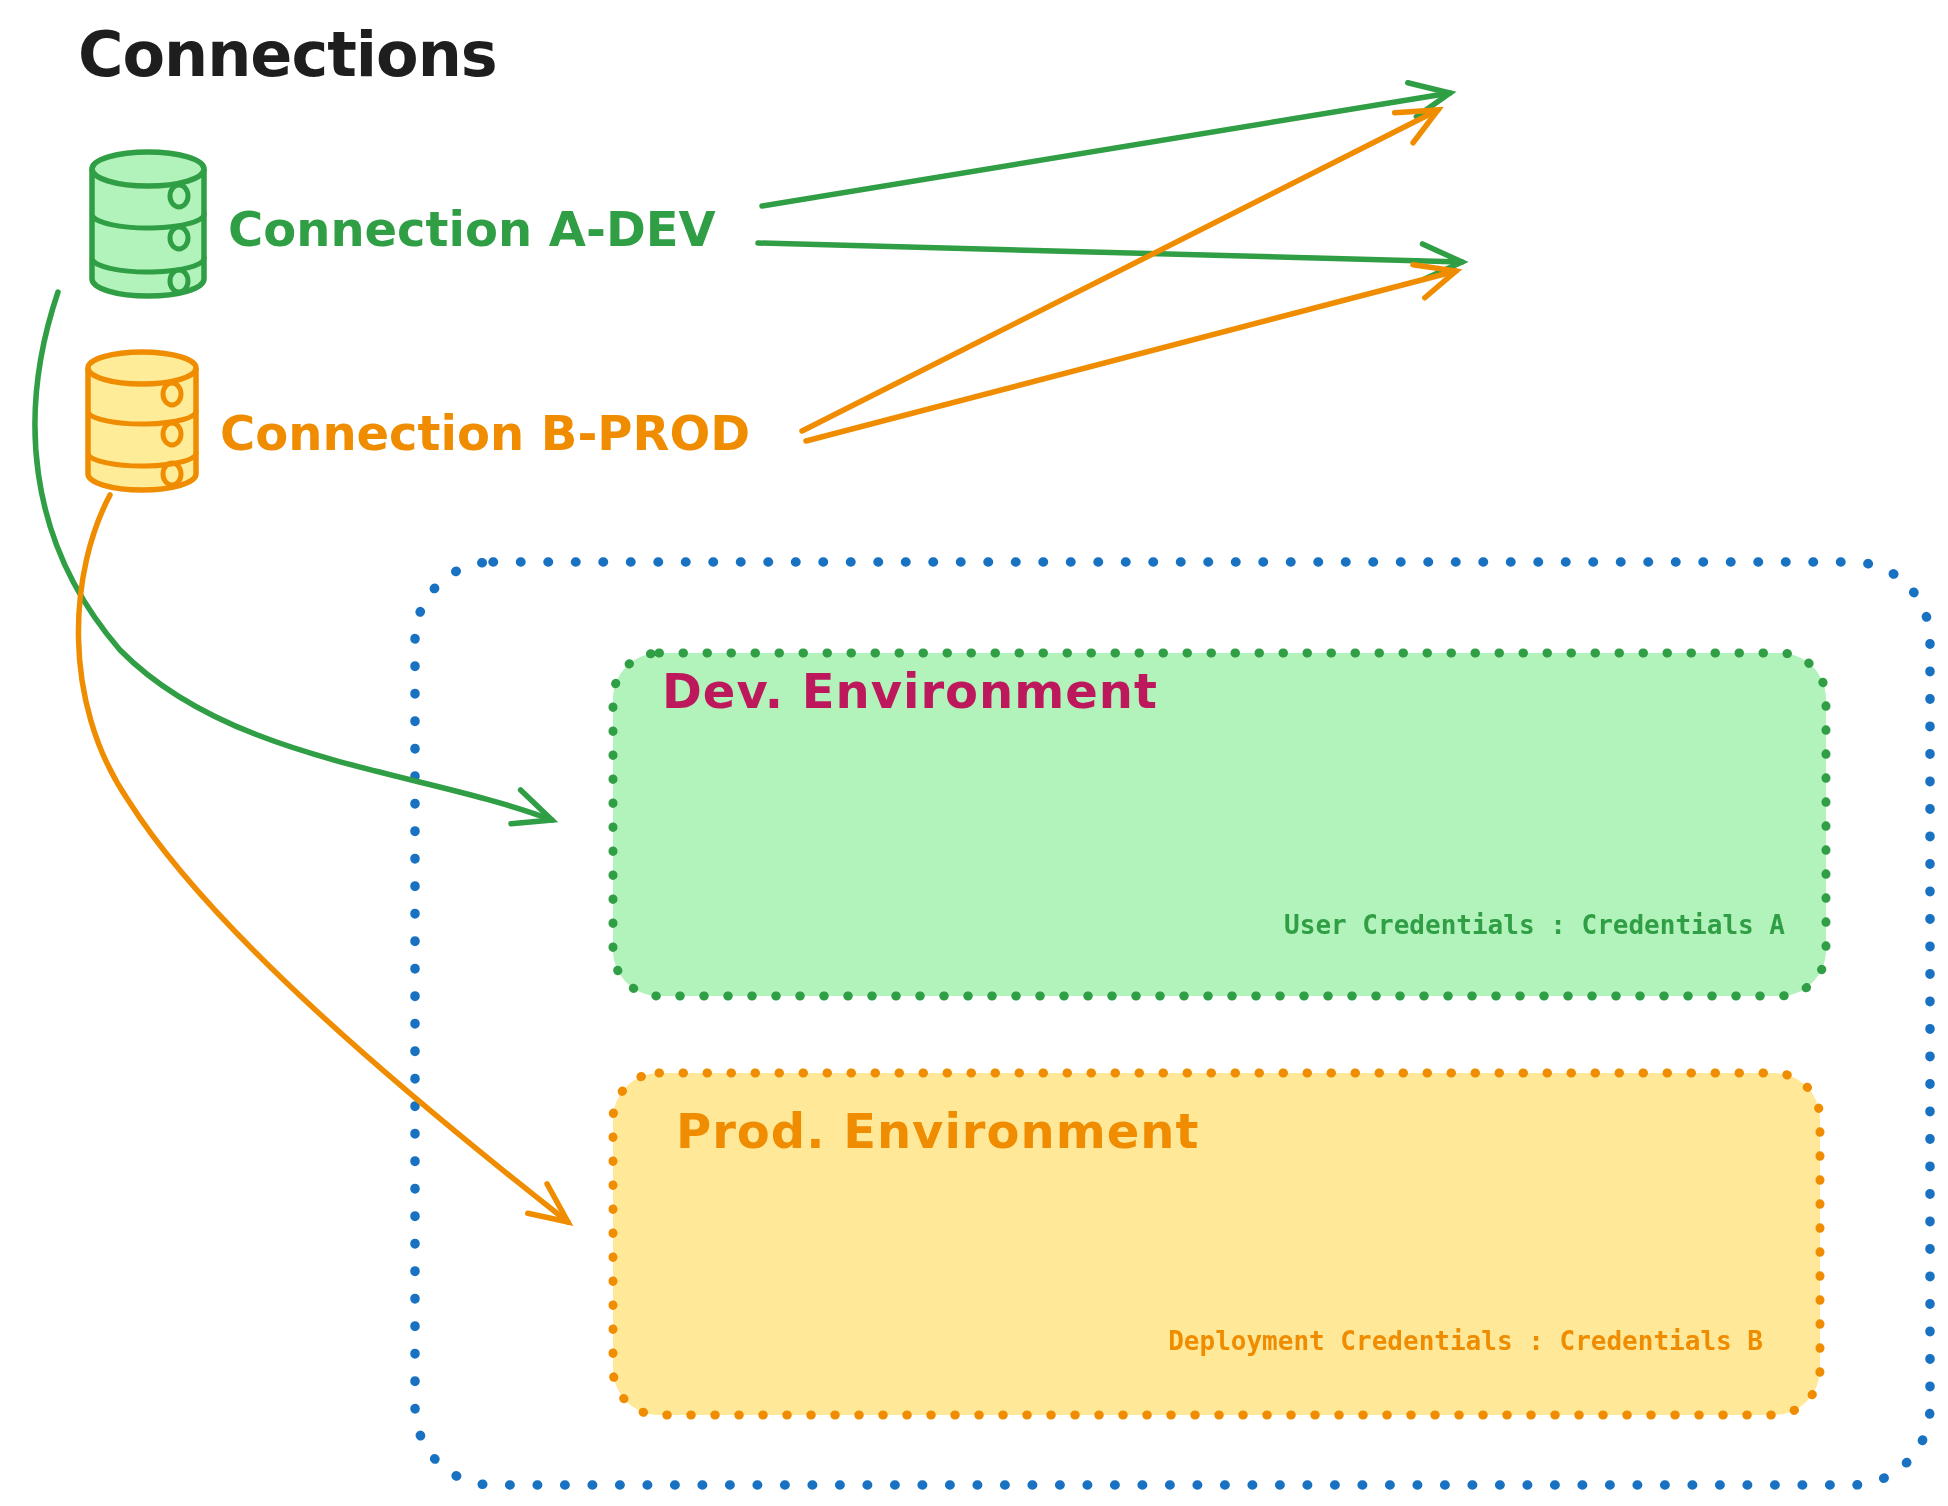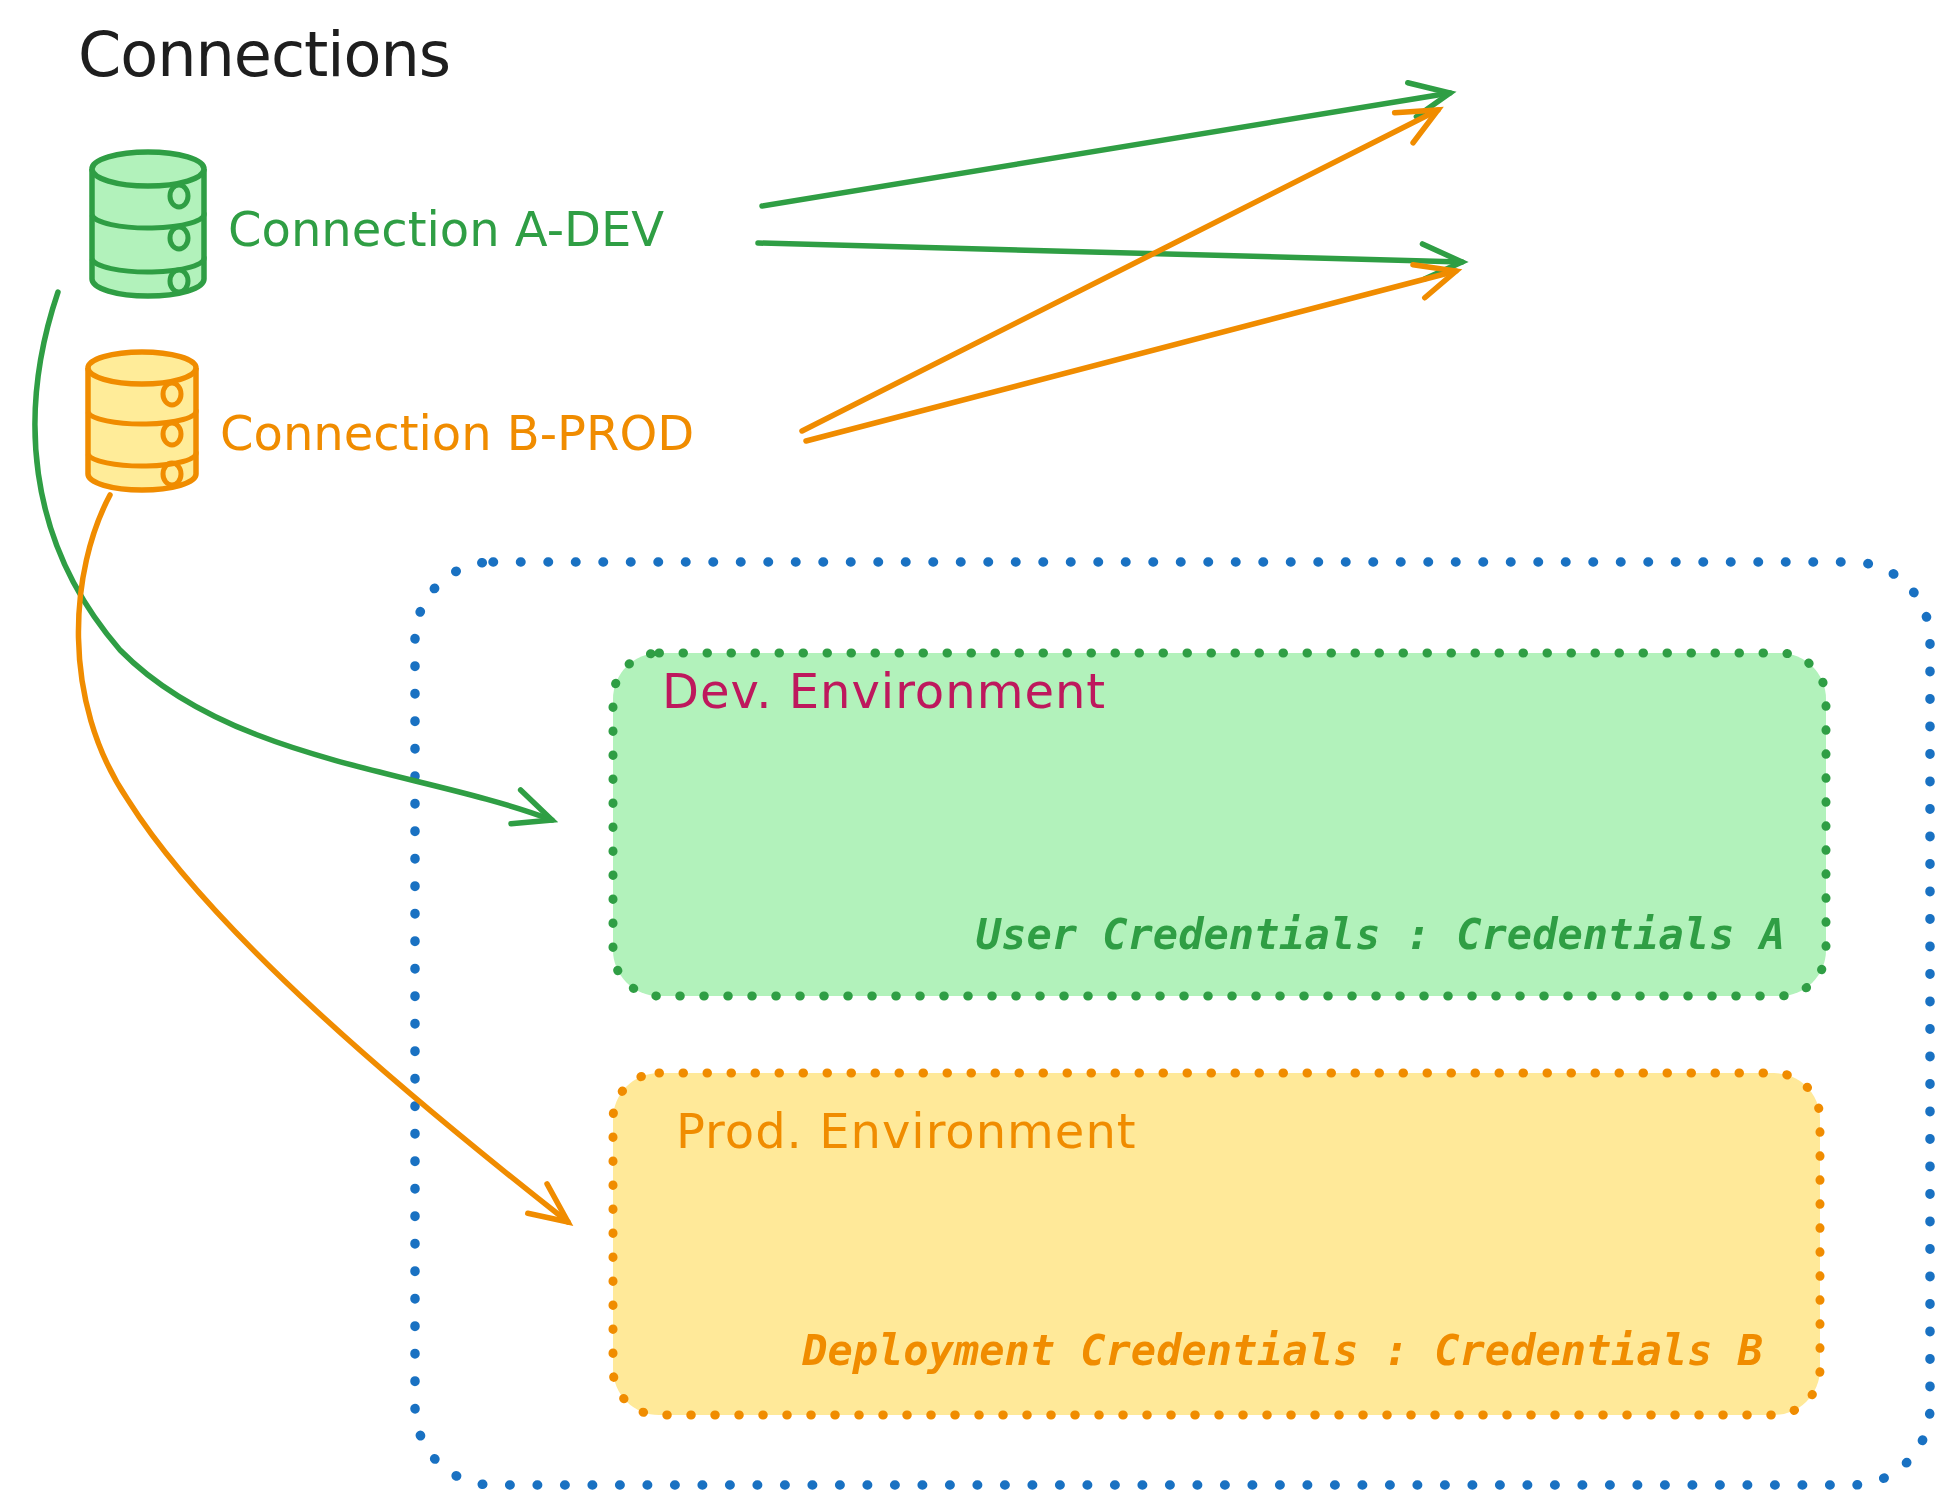--- a/index.html
+++ b/index.html
@@ -4,32 +4,32 @@
 <style>
   html,body{margin:0;padding:0;background:#ffffff;}
   .canvas{
     position:relative;
     width:1948px;height:1506px;
     background:#ffffff;
     overflow:hidden;
     font-family:"DejaVu Sans","Liberation Sans",sans-serif;
   }
   .layer{position:absolute;left:0;top:0;width:1948px;height:1506px;}
-  .lbl{position:absolute;white-space:nowrap;font-weight:normal;line-height:1.05;}
+  .lbl{position:absolute;white-space:nowrap;font-weight:bold;line-height:1.05;}
   .title{left:78px;top:22px;font-size:62px;letter-spacing:-1px;color:#1e1e1e;}
   .conn-a{left:228px;top:188px;font-size:48px;color:#2f9e44;margin-top:16px;}
   .conn-b{left:220px;top:408px;font-size:48px;color:#f08c00;}
   .proj{color:#1971c2;font-size:68px;letter-spacing:1px;}
   .proj-3{left:1507px;top:40px;}
   .proj-2{left:1510px;top:214px;}
   .proj-1{left:1524px;top:426px;}
   .env-h{font-size:48px;letter-spacing:1px;}
   .env-h.dev{left:662px;top:666px;color:#be185d;}
   .env-h.prod{left:676px;top:1106px;color:#f08c00;text-align:right;}
-  .cred{position:absolute;white-space:nowrap;font-family:"DejaVu Sans Mono","Liberation Mono",monospace;font-weight:bold;font-size:42px;font-style:italic;}
+  .cred{position:absolute;white-space:nowrap;font-family:"DejaVu Sans Mono","Liberation Mono",monospace;font-weight:bold;font-size:26px;}
   .cred-a{right:163px;top:910px;color:#2f9e44;}
   .cred-b{right:185px;top:1326px;color:#f08c00;}
 </style>
 </head>
 <body>
 
 <div class="canvas">
 
   <svg class="layer" width="1948" height="1506" viewBox="0 0 1948 1506" xmlns="http://www.w3.org/2000/svg">
     <defs>

